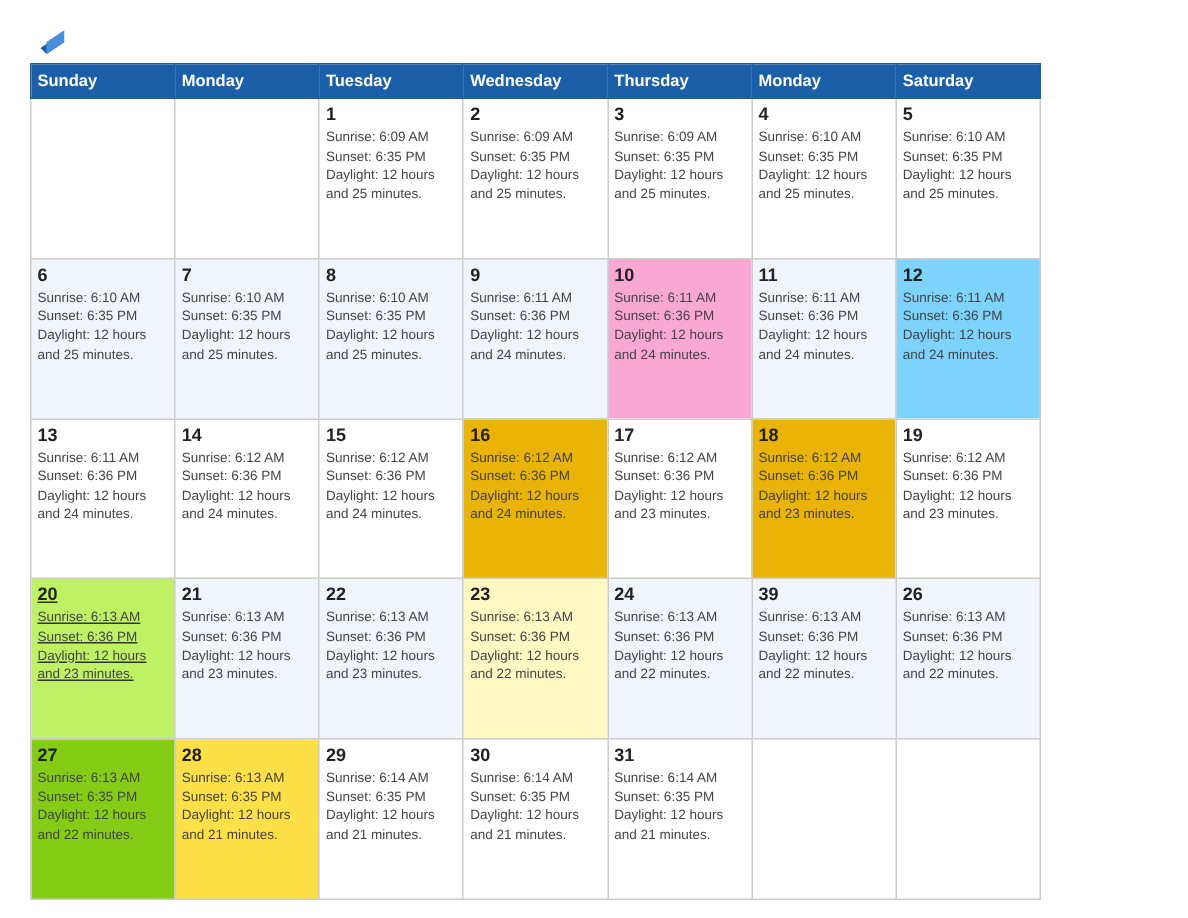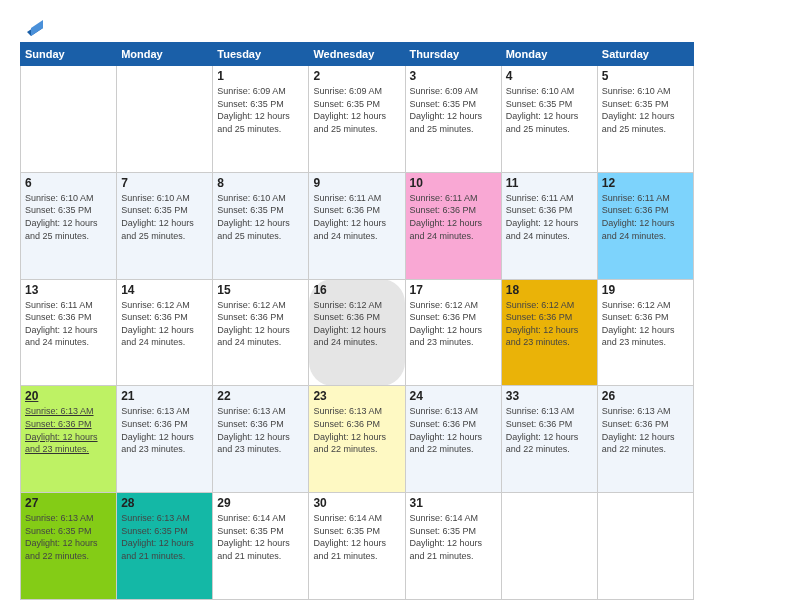--- a/index.html
+++ b/index.html
@@ -215,21 +215,21 @@
             <div class="day-info" style="white-space: pre-line;">Sunrise: 6:12 AM
 Sunset: 6:36 PM
 Daylight: 12 hours and 24 minutes.</div>
           </td>
           <td style="background-color: rgb(255, 255, 255);">
             <span class="day-num">15</span>
             <div class="day-info" style="white-space: pre-line;">Sunrise: 6:12 AM
 Sunset: 6:36 PM
 Daylight: 12 hours and 24 minutes.</div>
           </td>
-          <td style="background-color: #e5e5e5; border-radius: 24px;">
+          <td style="background-color: #eab308;">
             <span class="day-num">16</span>
             <div class="day-info" style="white-space: pre-line;">Sunrise: 6:12 AM
 Sunset: 6:36 PM
 Daylight: 12 hours and 24 minutes.</div>
           </td>
           <td style="background-color: rgb(255, 255, 255);">
             <span class="day-num">17</span>
             <div class="day-info" style="white-space: pre-line;">Sunrise: 6:12 AM
 Sunset: 6:36 PM
 Daylight: 12 hours and 23 minutes.</div>
@@ -272,40 +272,40 @@
 Sunset: 6:36 PM
 Daylight: 12 hours and 22 minutes.</div>
           </td>
           <td style="background-color: rgb(240, 245, 251);">
             <span class="day-num">24</span>
             <div class="day-info" style="white-space: pre-line;">Sunrise: 6:13 AM
 Sunset: 6:36 PM
 Daylight: 12 hours and 22 minutes.</div>
           </td>
           <td style="background-color: rgb(240, 245, 251);">
-            <span class="day-num">33</span>
+            <span class="day-num">39</span>
             <div class="day-info" style="white-space: pre-line;">Sunrise: 6:13 AM
 Sunset: 6:36 PM
 Daylight: 12 hours and 22 minutes.</div>
           </td>
           <td style="background-color: rgb(240, 245, 251);">
             <span class="day-num">26</span>
             <div class="day-info" style="white-space: pre-line;">Sunrise: 6:13 AM
 Sunset: 6:36 PM
 Daylight: 12 hours and 22 minutes.</div>
           </td>
         </tr>
         <tr>
           <td style="background-color: #84cc16;">
             <span class="day-num">27</span>
             <div class="day-info" style="white-space: pre-line;">Sunrise: 6:13 AM
 Sunset: 6:35 PM
 Daylight: 12 hours and 22 minutes.</div>
           </td>
-          <td style="background-color: #14b8a6;">
+          <td style="background-color: #fde047;">
             <span class="day-num">28</span>
             <div class="day-info" style="white-space: pre-line;">Sunrise: 6:13 AM
 Sunset: 6:35 PM
 Daylight: 12 hours and 21 minutes.</div>
           </td>
           <td style="background-color: rgb(255, 255, 255);">
             <span class="day-num">29</span>
             <div class="day-info" style="white-space: pre-line;">Sunrise: 6:14 AM
 Sunset: 6:35 PM
 Daylight: 12 hours and 21 minutes.</div>

